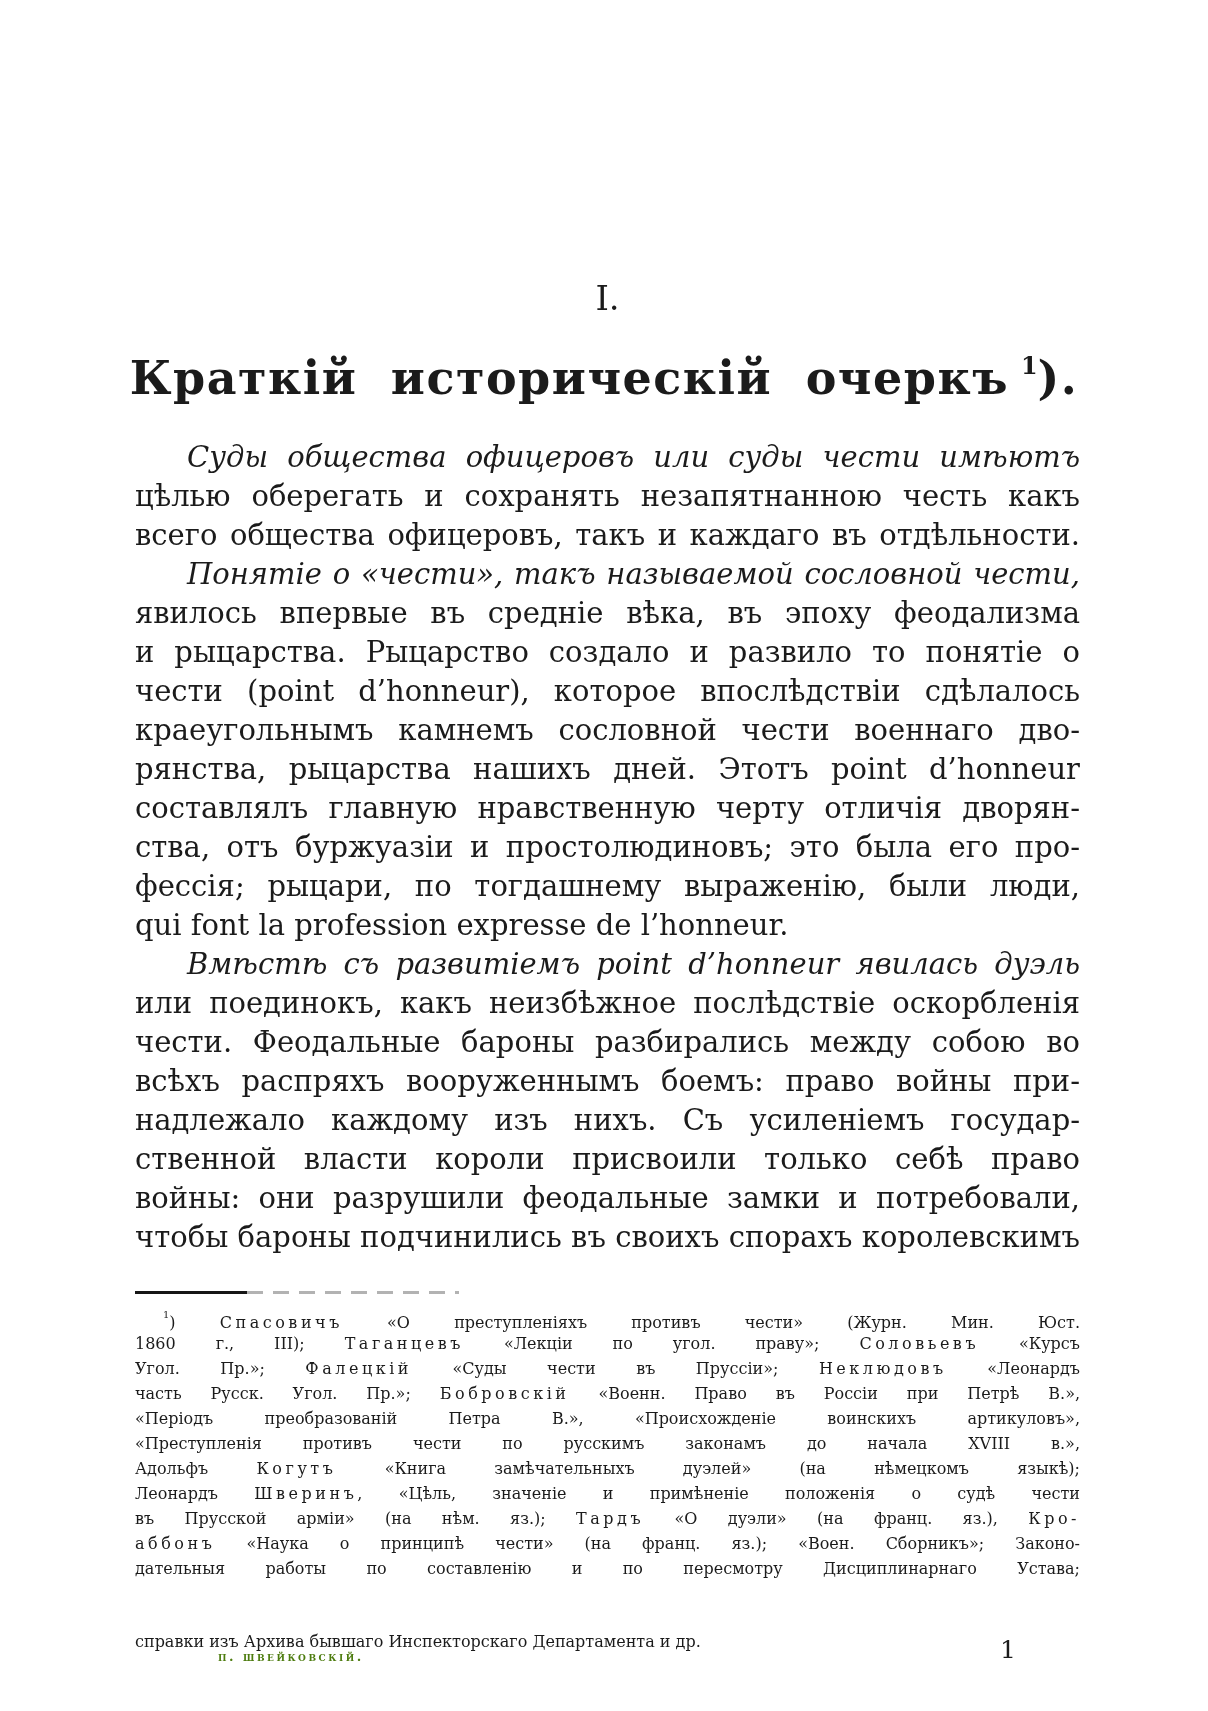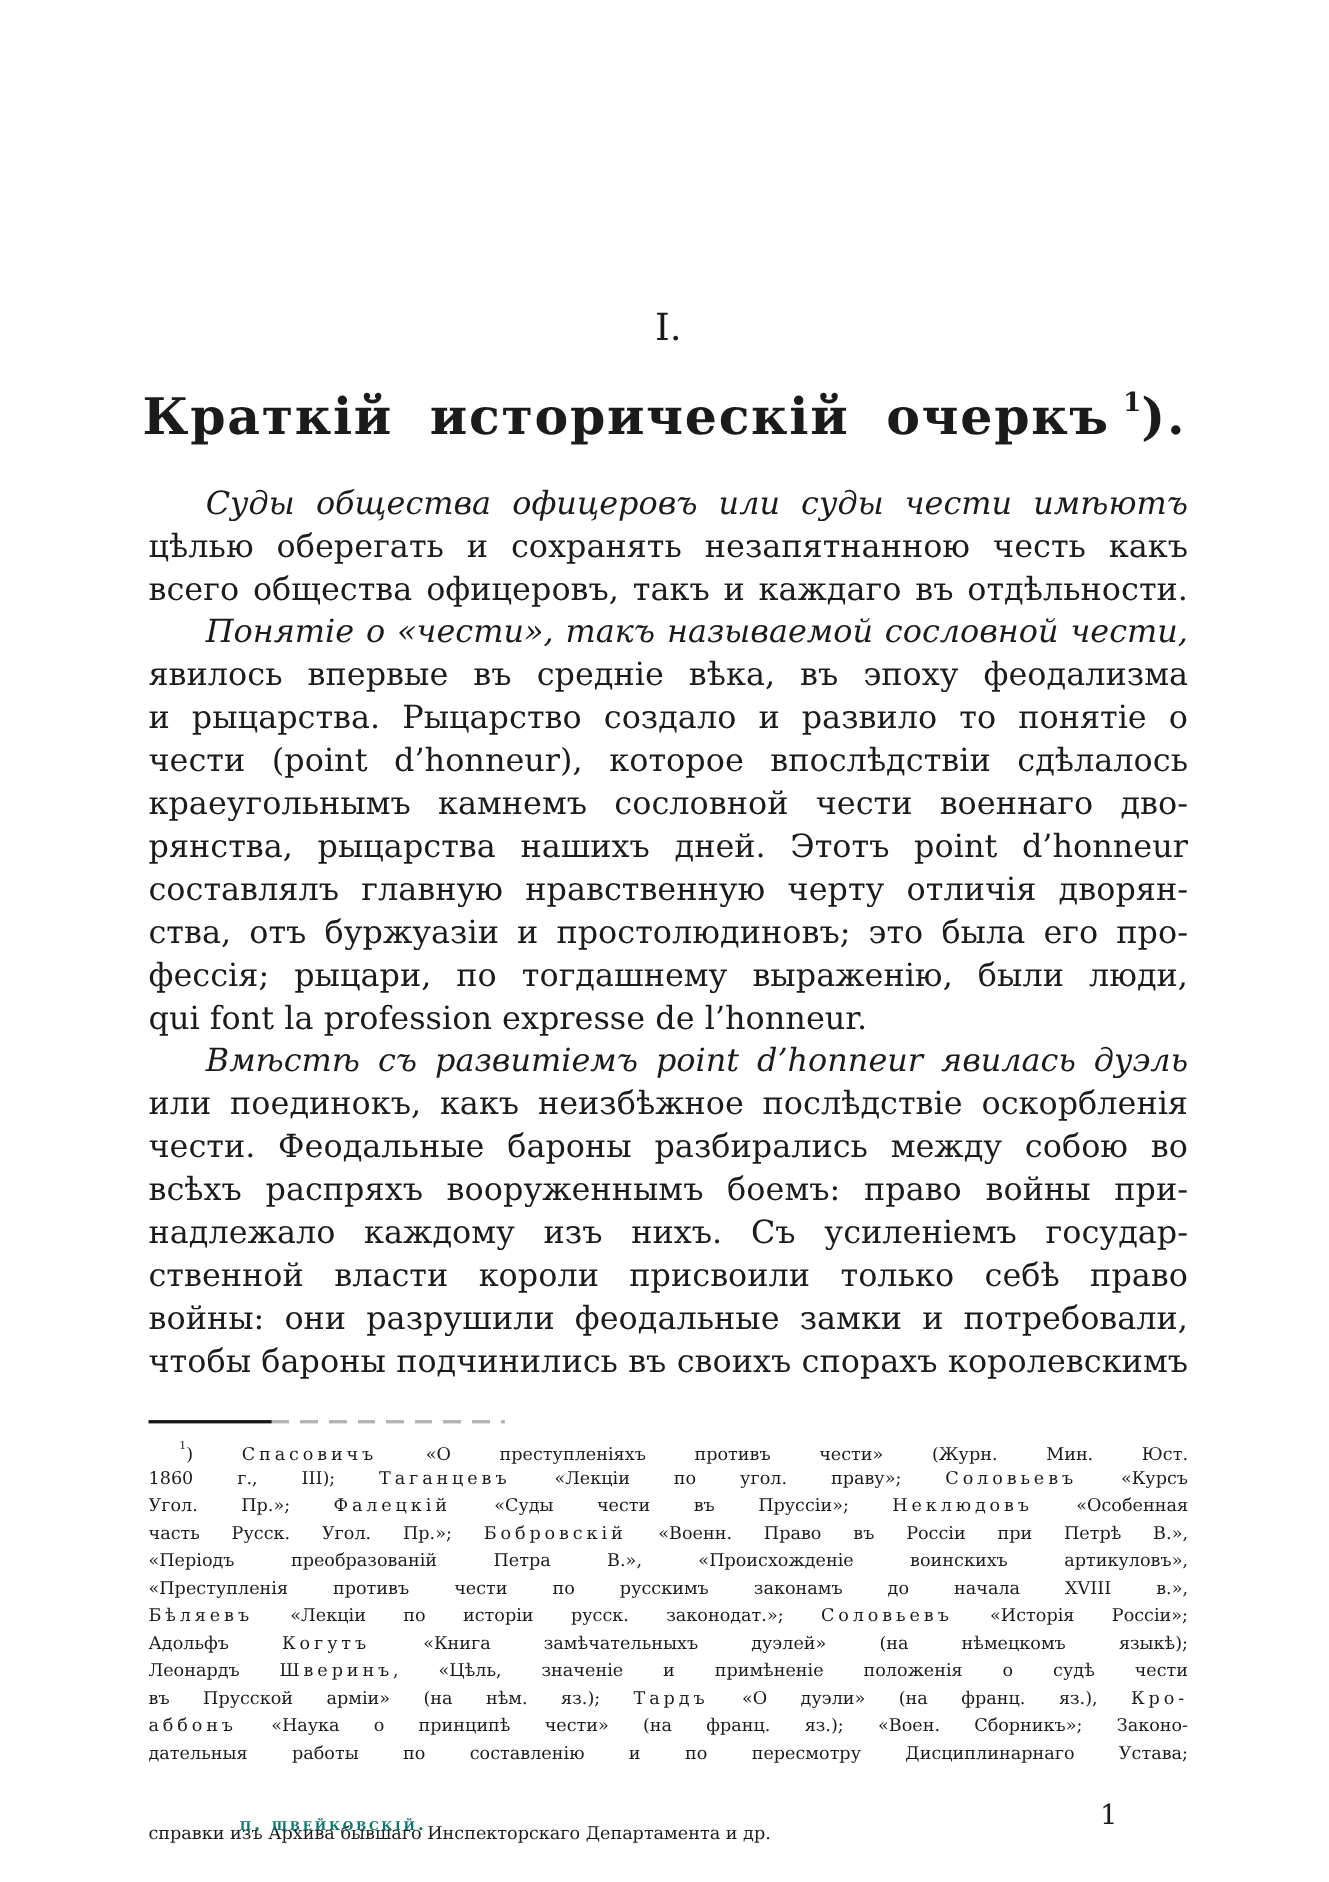--- a/index.html
+++ b/index.html
@@ -38,22 +38,22 @@
   .footnote{
     position:absolute;top:1306px;left:135px;width:945px;
     font-size:16px;line-height:25px;
   }
   .fline{text-align:justify;text-align-last:justify;height:25px;white-space:nowrap;}
   .fline.first{text-indent:28px;}
   .fline.lastline{text-align-last:left;margin-top:48px;}
   .fline sup{font-size:62%;position:relative;top:-4px;}
   .spaced{letter-spacing:0.22em;}
   .signature{
-    position:absolute;left:218px;top:1649px;font-size:16px;font-weight:bold;
-    font-variant:small-caps;letter-spacing:2.5px;color:#0f766e;
+    position:absolute;left:218px;top:1649px;font-size:13px;font-weight:bold;
+    font-variant:small-caps;letter-spacing:2.5px;color:#4d7c0f;
   }
   .page-number{position:absolute;left:1000px;top:1635px;font-size:25px;}
 </style>
 </head>
 <body>
 
 <div class="page">
 
   <div class="chapter-number">I.</div>
 
@@ -89,25 +89,24 @@
       </div>
     </div>
 
   <div class="fn-rule">
     <span class="solid"></span><span class="faded"></span>
   </div>
 
   <div class="footnote">
       <div class="fline first"><sup>1</sup><span>) </span><span class="spaced">Спасовичъ</span><span> «О преступленіяхъ противъ чести» (Журн. Мин. Юст.</span></div>
       <div class="fline"><span>1860 г., III); </span><span class="spaced">Таганцевъ</span><span> «Лекціи по угол. праву»; </span><span class="spaced">Соловьевъ</span><span> «Курсъ</span></div>
-      <div class="fline"><span>Угол. Пр.»; </span><span class="spaced">Фалецкій</span><span> «Суды чести въ Пруссіи»; </span><span class="spaced">Неклюдовъ</span><span> «Особенная</span></div>
+      <div class="fline"><span>Угол. Пр.»; </span><span class="spaced">Фалецкій</span><span> «Суды чести въ Пруссіи»; </span><span class="spaced">Неклюдовъ</span><span> «Леонардъ</span></div>
       <div class="fline"><span>часть Русск. Угол. Пр.»; </span><span class="spaced">Бобровскій</span><span> «Военн. Право въ Россіи при Петрѣ В.»,</span></div>
       <div class="fline"><span>«Періодъ преобразованій Петра В.», «Происхожденіе воинскихъ артикуловъ»,</span></div>
       <div class="fline"><span>«Преступленія противъ чести по русскимъ законамъ до начала XVIII в.»,</span></div>
-      <div class="fline"><span class="spaced">Бѣляевъ</span><span> «Лекціи по исторіи русск. законодат.»; </span><span class="spaced">Соловьевъ</span><span> «Исторія Россіи»;</span></div>
       <div class="fline"><span>Адольфъ </span><span class="spaced">Когутъ</span><span> «Книга замѣчательныхъ дуэлей» (на нѣмецкомъ языкѣ);</span></div>
       <div class="fline"><span>Леонардъ </span><span class="spaced">Шверинъ</span><span>, «Цѣль, значеніе и примѣненіе положенія о судѣ чести</span></div>
       <div class="fline"><span>въ Прусской арміи» (на нѣм. яз.); </span><span class="spaced">Тардъ</span><span> «О дуэли» (на франц. яз.), </span><span class="spaced">Кро-</span></div>
       <div class="fline"><span class="spaced">аббонъ</span><span> «Наука о принципѣ чести» (на франц. яз.); «Воен. Сборникъ»; Законо-</span></div>
       <div class="fline"><span>дательныя работы по составленію и по пересмотру Дисциплинарнаго Устава;</span></div>
       <div class="fline lastline"><span>справки изъ Архива бывшаго Инспекторскаго Департамента и др.</span></div>
     </div>
 
   <div class="signature">п. швейковскій.</div>
 

